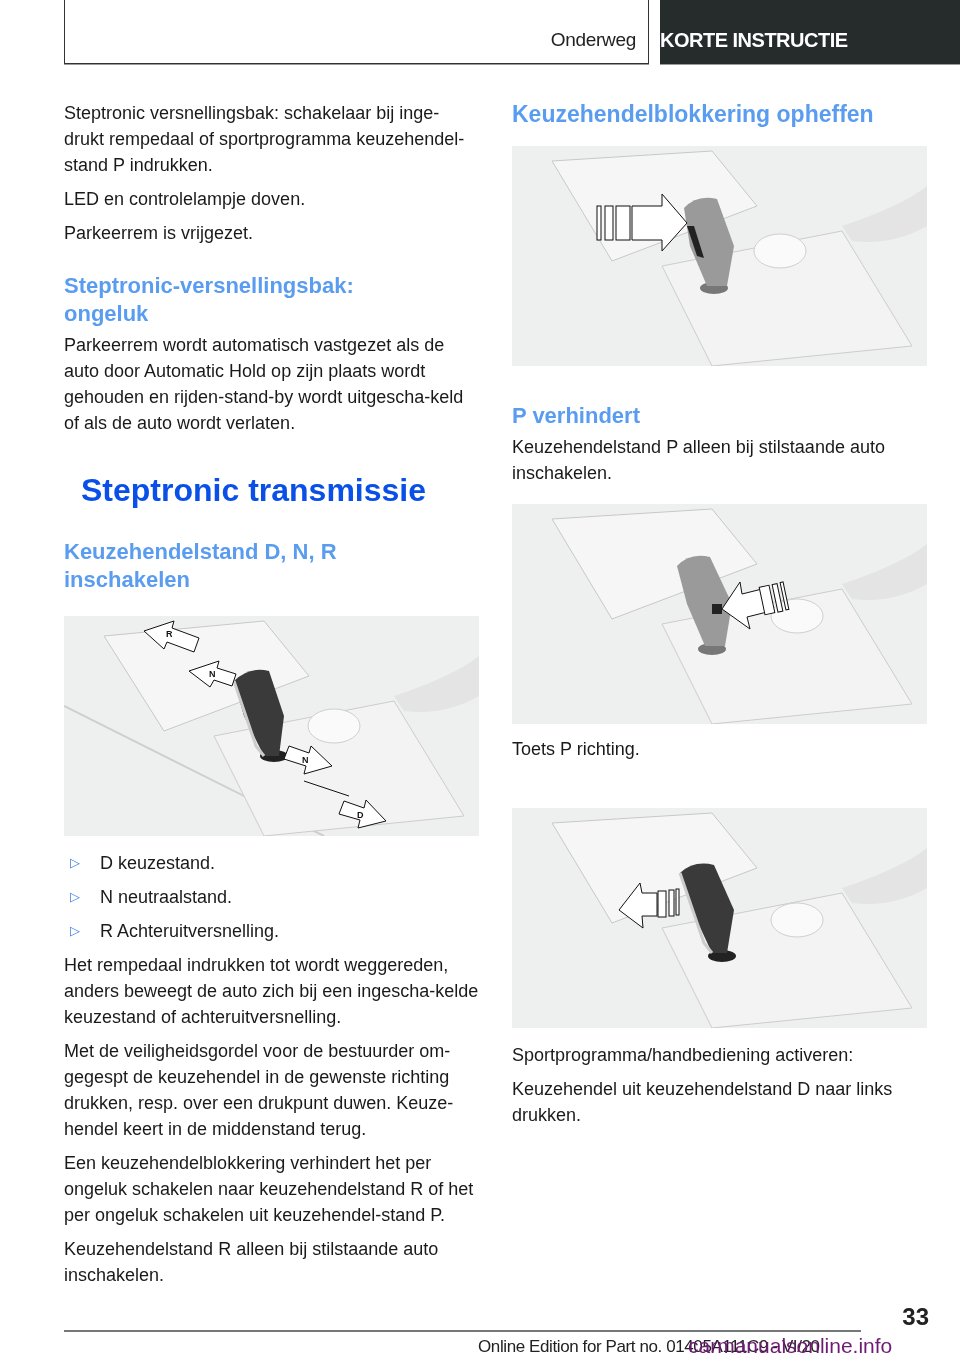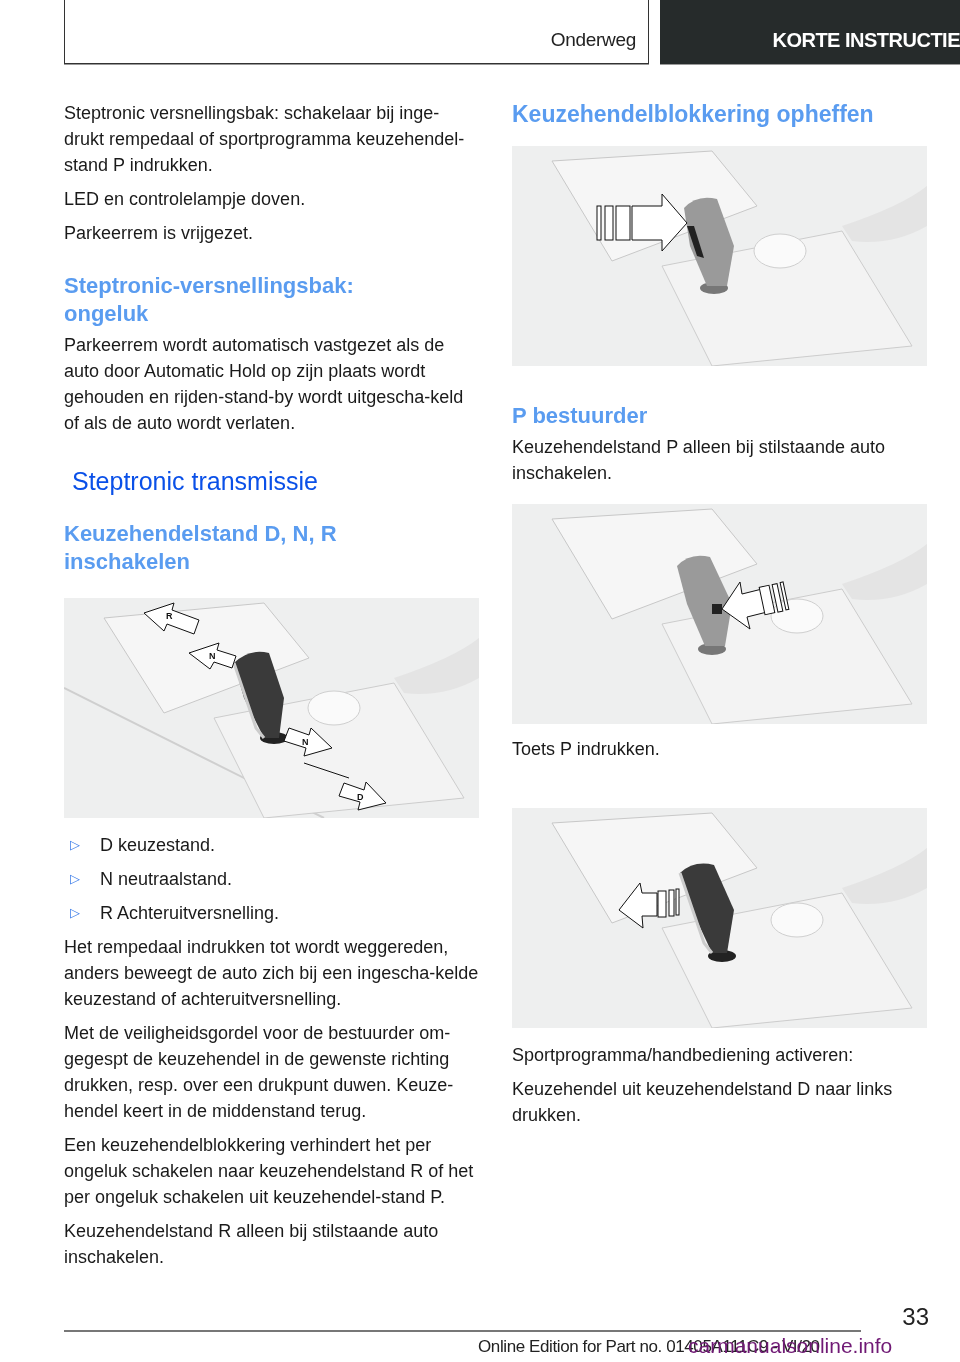--- a/index.html
+++ b/index.html
@@ -15,47 +15,47 @@
     }
     .tab-left span {
       position: absolute; right: 12px; bottom: 12px; font-size: 19px; color: #222;
       letter-spacing: -0.3px;
     }
     .tab-right {
       position: absolute; left: 660px; top: 0; width: 300px; height: 64px;
       background: #262b2b; box-shadow: 0 1px 0 #999;
     }
     .tab-right span {
-      position: absolute; left: 0; right: 0; text-align: right; bottom: 12px;
+      position: absolute; left: 0; right: 0; text-align: left; bottom: 12px;
       font-size: 20px; font-weight: bold; color: #fff; letter-spacing: -0.5px;
     }
     .col { position: absolute; top: 100px; width: 415px; }
     .col-left { left: 64px; }
     .col-right { left: 512px; }
     p {
       margin: 0 0 8px 0; font-size: 18px; line-height: 26px; color: #1a1a1a;
     }
     .h-sub {
       font-size: 22px; font-weight: bold; color: #5a9cf0; line-height: 28px; margin: 0 0 4px 0;
     }
     .h-main {
-      font-size: 25px; font-weight: normal; color: #0a50e8; line-height: 30px; margin: 8px;
+      font-size: 32px; font-weight: bold; color: #0a50e8; line-height: 30px; margin: 17px;
     }
     .fig {
       width: 415px; height: 220px; background: #eeefef; position: relative; overflow: hidden;
     }
     .fig svg { position: absolute; left: 0; top: 0; }
     ul.bullets { list-style: none; margin: 0 0 6px 0; padding: 0; }
     ul.bullets li { font-size: 18px; line-height: 26px; margin-bottom: 8px; display: flex; }
     ul.bullets li .tri { color: #3a7be8; font-size: 13px; width: 30px; padding-left: 6px; line-height: 26px; }
     .footer-line {
       position: absolute; left: 64px; top: 1330px; width: 797px; height: 2px; background: #777;
     }
     .page-num {
-      position: absolute; right: 31px; top: 1303px; font-size: 24px; font-weight: normal; color: #222;
+      position: absolute; right: 31px; top: 1303px; font-size: 24px; font-weight: bold; color: #222;
     }
     .footer-text {
       position: absolute; left: 478px; top: 1337px; font-size: 17px; color: #222; letter-spacing: -0.4px;
     }
     .footer-wm {
       position: absolute; left: 688px; top: 1334px; font-size: 21px; color: #701a75;
     }
   </style>
 </head>
 <body>
@@ -142,42 +142,42 @@
       <path d="M175 80 L185 110 L192 112 L182 80 Z" fill="#222"></path>
 
       <rect x="85" y="60" width="4" height="34" fill="#fff" stroke="#111"></rect>
       <rect x="93" y="60" width="8" height="34" fill="#fff" stroke="#111"></rect>
       <rect x="104" y="60" width="14" height="34" fill="#fff" stroke="#111"></rect>
       <polygon points="120,60 150,60 150,48 175,77 150,105 150,94 120,94" fill="#fff" stroke="#111"></polygon>
     </svg>
   </div>
   <div style="height:12px"></div>
   <div style="height:24px"></div>
-  <div class="h-sub">P bestuurder</div>
+  <div class="h-sub">P verhindert</div>
   <p>Keuzehendelstand P alleen bij stilstaande auto inschakelen.</p>
   <div style="height:10px"></div>
   <div class="fig">
     <svg width="415" height="220" viewBox="0 0 415 220">
       <rect width="415" height="220" fill="#eeefef"></rect>
       <path d="M40 15 L200 5 L245 60 L100 115 Z" fill="#f6f6f6" stroke="#c8c8c8"></path>
       <path d="M150 120 L330 85 L400 200 L200 220 Z" fill="#f3f3f3" stroke="#cccccc"></path>
       <path d="M330 80 Q390 60 415 40 L415 80 Q380 100 340 95 Z" fill="#e4e4e4"></path>
       <ellipse cx="285" cy="112" rx="26" ry="17" fill="#fafafa" stroke="#cfcfcf"></ellipse>
       <ellipse cx="200" cy="145" rx="14" ry="6" fill="#777"></ellipse>
       <path d="M165 62 Q178 48 198 53 L220 100 L213 142 L193 142 L175 100 Z" fill="#9a9a9a"></path>
       <rect x="200" y="100" width="10" height="10" fill="#222"></rect>
 
       <polygon points="210,105 228,78 230,90 250,85 255,108 235,113 238,125" fill="#fff" stroke="#111"></polygon>
       <rect x="250" y="82" width="10" height="28" fill="#fff" stroke="#111" transform="rotate(-12 255 96)"></rect>
       <rect x="263" y="80" width="5" height="28" fill="#fff" stroke="#111" transform="rotate(-12 265 94)"></rect>
       <rect x="271" y="78" width="3" height="28" fill="#fff" stroke="#111" transform="rotate(-12 272 92)"></rect>
     </svg>
   </div>
   <div style="height:12px"></div>
-  <p>Toets P indrukken.</p>
+  <p>Toets P richting.</p>
   <div style="height:22px"></div>
   <div style="height:16px"></div>
   <div class="fig">
     <svg width="415" height="220" viewBox="0 0 415 220">
       <rect width="415" height="220" fill="#eeefef"></rect>
       <path d="M40 15 L200 5 L245 60 L100 115 Z" fill="#f6f6f6" stroke="#c8c8c8"></path>
       <path d="M150 120 L330 85 L400 200 L200 220 Z" fill="#f3f3f3" stroke="#cccccc"></path>
       <path d="M330 80 Q390 60 415 40 L415 80 Q380 100 340 95 Z" fill="#e4e4e4"></path>
       <ellipse cx="285" cy="112" rx="26" ry="17" fill="#fafafa" stroke="#cfcfcf"></ellipse>
       <ellipse cx="210" cy="148" rx="14" ry="6" fill="#222"></ellipse>

